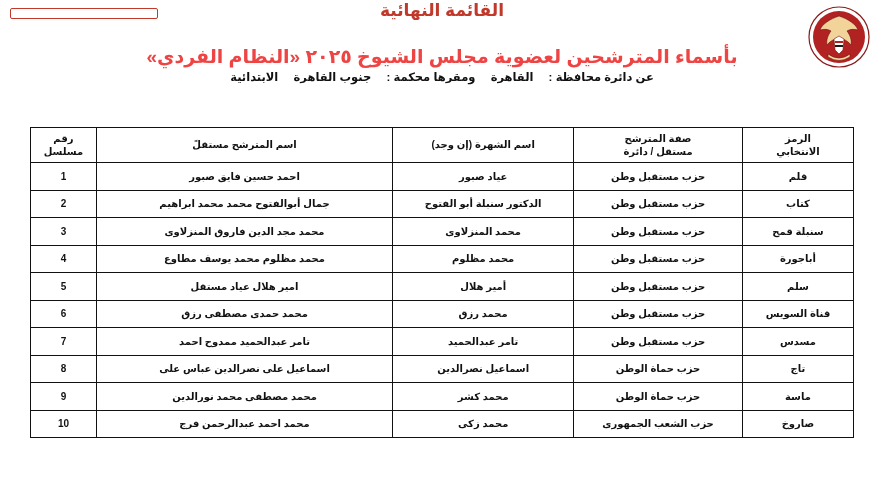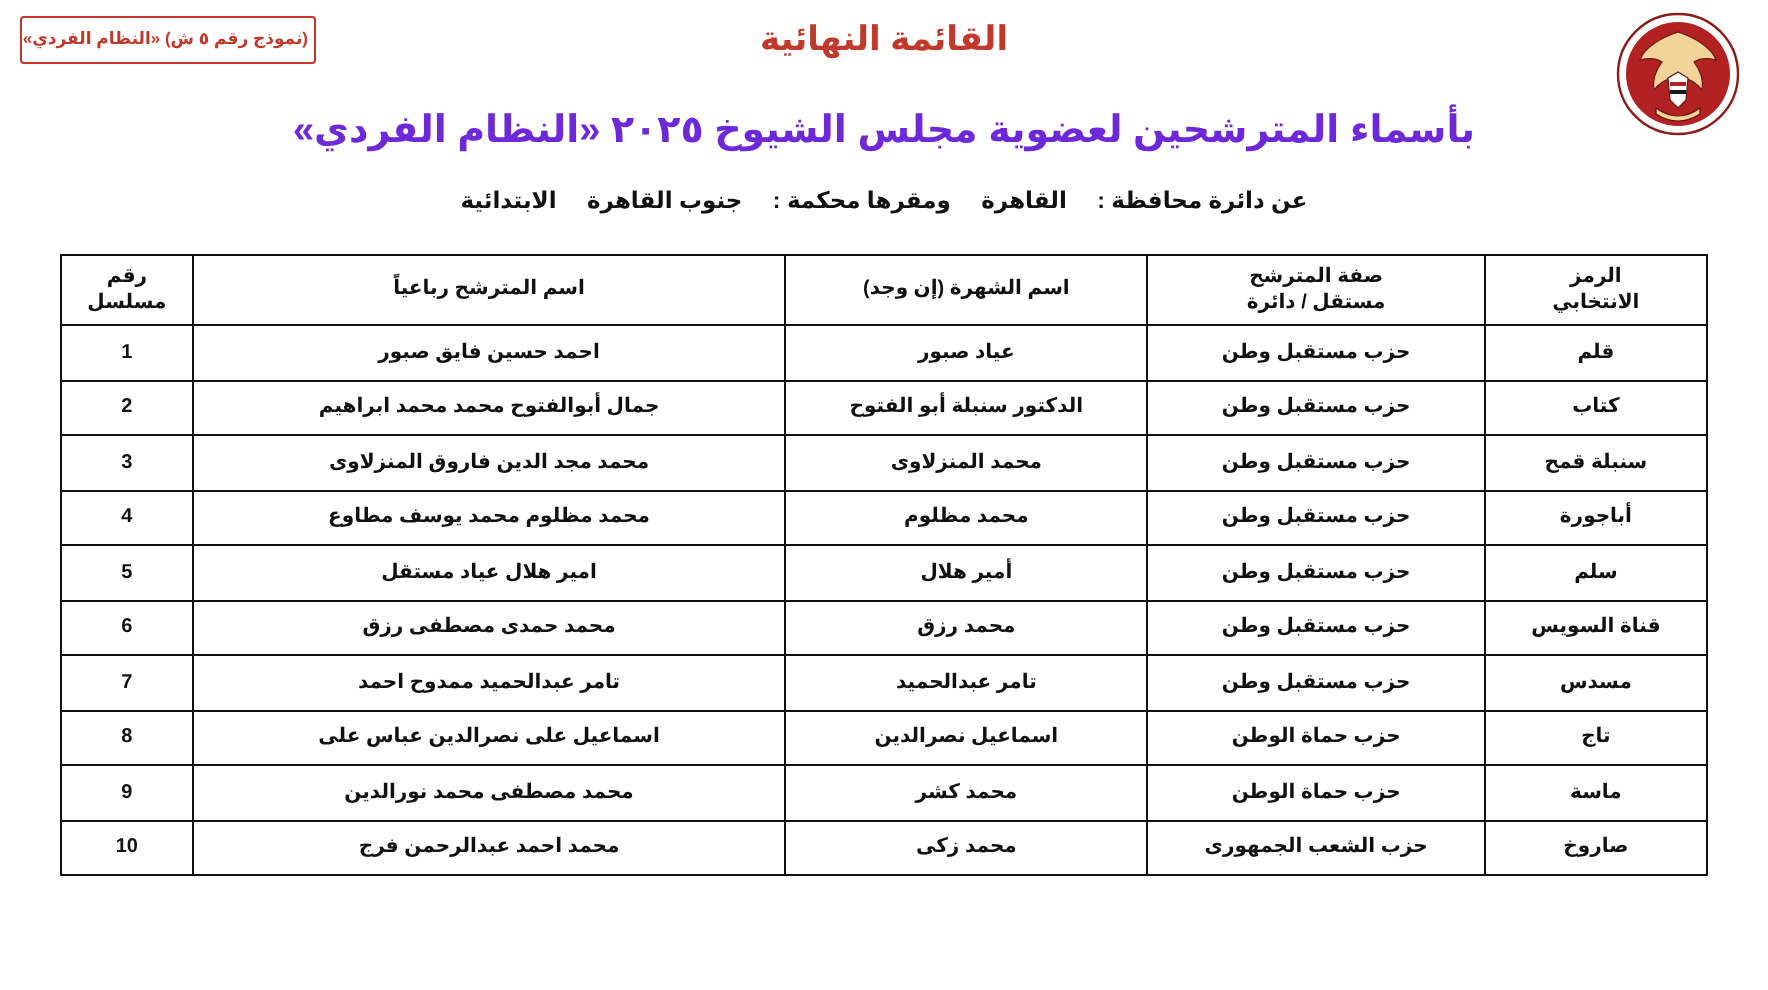--- a/index.html
+++ b/index.html
@@ -45,36 +45,35 @@
     height: 62px;
   }
   .emblem svg { display: block; }
 
   
   .doc-title {
     text-align: center;
     color: #c0392b;
     font-size: 17px;
     font-weight: bold;
-    padding-top: 10px;
     letter-spacing: 0;
   }
   .doc-subtitle {
     text-align: center;
     font-size: 19px;
     font-weight: bold;
-    color: #6d28d9;
+    color: #ef4444;
     margin-top: 24px;
   }
   .doc-line3 {
     text-align: center;
     font-size: 11.5px;
     font-weight: bold;
     color: #111111;
-    margin-top: 16px;
+    margin-top: 2px;
   }
   .doc-line3 span { margin: 0 6px; }
 
   
   .table-wrap {
     position: absolute;
     top: 127px;
     left: 30px;
     right: 30px;
   }
@@ -110,21 +109,20 @@
   td.symbol  { font-size: 10.5px; }
   td.party   { font-size: 10px; }
   td.fame    { font-size: 10px; }
   td.name    { font-size: 10.5px; }
   td.serial  { font-size: 10.5px; }
 </style>
 </head>
 <body>
 
 <div class="stamp-box">
-  <div class="stamp-line">(نموذج رقم ٥ ش) «النظام الفردي»</div>
 </div>
 
 <div class="emblem">
   <svg viewBox="0 0 62 62" width="62" height="62" aria-hidden="true">
     <circle cx="31" cy="31" r="30" fill="#ffffff" stroke="#8a1c1c" stroke-width="1.2"></circle>
     <circle cx="31" cy="31" r="26" fill="#b22222"></circle>
     <path d="M31 10 C22 13 14 18 12 24 C16 23 20 23 23 25 C20 29 18 34 19 39 C22 35 26 33 31 32 C36 33 40 35 43 39 C44 34 42 29 39 25 C42 23 46 23 50 24 C48 18 40 13 31 10 Z" fill="#f2d49b" stroke="#6b1111" stroke-width="0.6"></path>
     <path d="M26 33 L31 30 L36 33 L35 44 L31 48 L27 44 Z" fill="#ffffff" stroke="#6b1111" stroke-width="0.6"></path>
     <rect x="27" y="35" width="8" height="2" fill="#b22222"></rect>
     <rect x="27" y="39" width="8" height="2" fill="#1a1a1a"></rect>
@@ -155,21 +153,21 @@
       <tr>
         <th>
           <div>الرمز</div>
           <div>الانتخابي</div>
         </th>
         <th>
           <div>صفة المترشح</div>
           <div>مستقل / دائرة</div>
         </th>
         <th>اسم الشهرة (إن وجد)</th>
-        <th>اسم المترشح رباعياً</th>
+        <th>اسم المترشح مستقلً</th>
         <th>
           <div>رقم</div>
           <div>مسلسل</div>
         </th>
       </tr>
     </thead>
     <tbody>
       <tr>
         <td class="symbol">قلم</td>
         <td class="party">حزب مستقبل وطن</td>

